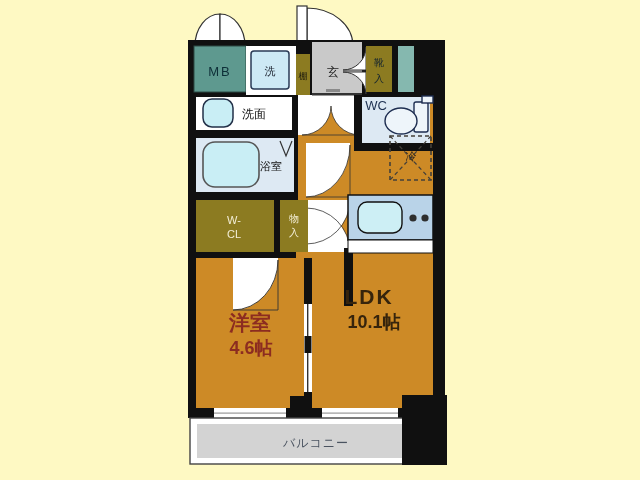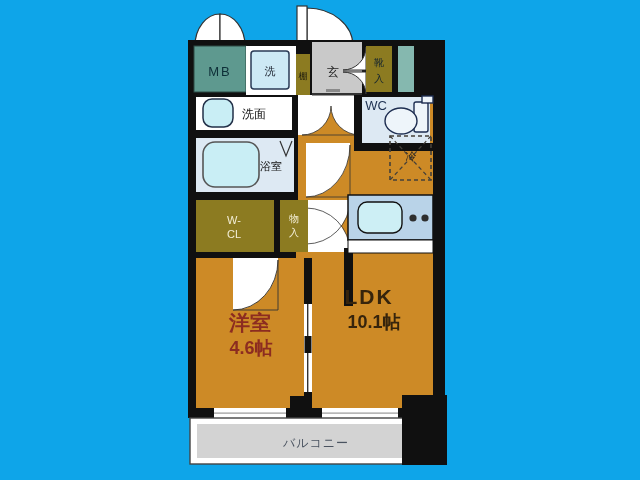--- a/index.html
+++ b/index.html
@@ -1,16 +1,16 @@
 <!DOCTYPE html>
 <html><head>
 <meta charset="utf-8">
 <style>
   html,body{margin:0;padding:0;background:#ffffff;}
-  .stage{width:640px;height:480px;position:relative;background:#0ea5e9;overflow:hidden;}
+  .stage{width:640px;height:480px;position:relative;background:#fef9c3;overflow:hidden;}
   text{font-family:"Liberation Sans","DejaVu Sans",sans-serif;}
   .lbl-dark{fill:#1d2430;}
   .lbl-white{fill:#f3eed6;}
 </style>
 </head>
 <body>
 
 <div class="stage">
 <svg width="640" height="480" viewBox="0 0 640 480">
 

